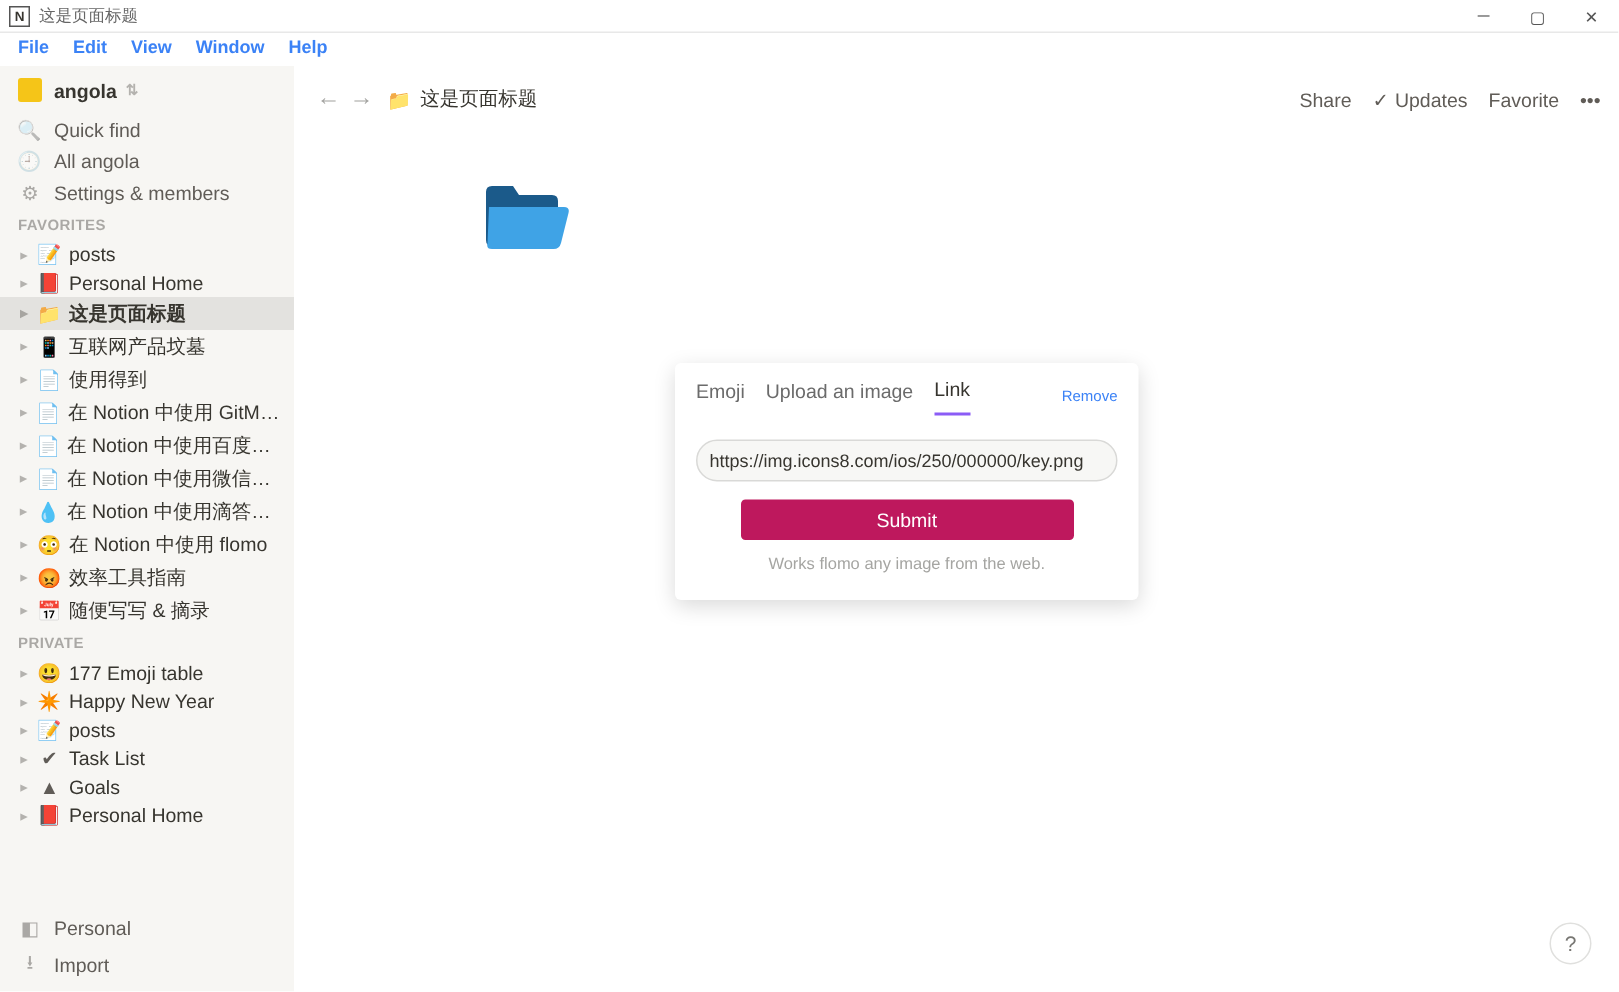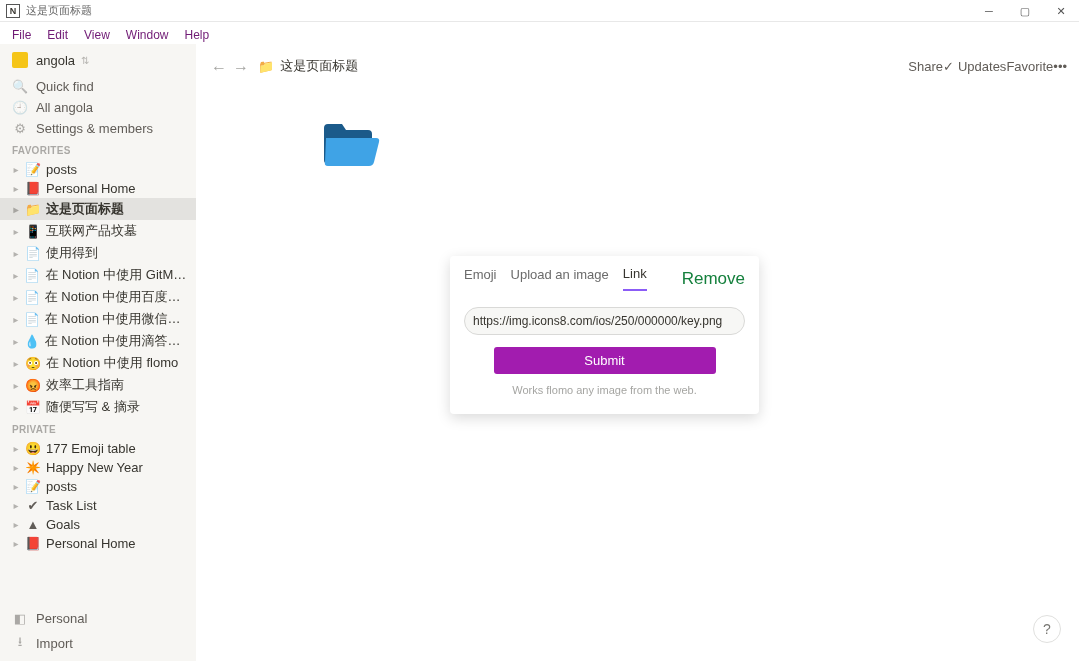--- a/index.html
+++ b/index.html
@@ -2,52 +2,52 @@
 <html><head>
 <meta charset="utf-8">
 <style>
 * { margin: 0; padding: 0; box-sizing: border-box; }
 body { font-family: -apple-system, BlinkMacSystemFont, "Segoe UI", Helvetica, Arial, sans-serif; font-size: 13px; color: #37352f; background: #fff; width: 1079px; height: 661px; overflow: hidden; position: relative; }
 .titlebar { height: 22px; display: flex; align-items: center; padding: 0 6px; background: #fff; border-bottom: 1px solid #e8e8e8; }
 .titlebar .logo { width: 14px; height: 14px; border: 1px solid #555; margin-right: 6px; display: inline-flex; align-items: center; justify-content: center; font-size: 9px; font-weight: bold; }
 .titlebar .title { font-size: 11px; color: #666; }
 .win-controls { position: absolute; right: 0; top: 0; height: 22px; display: flex; }
 .win-controls div { width: 36px; display: flex; align-items: center; justify-content: center; color: #555; font-size: 11px; }
-.menubar { height: 22px; display: flex; align-items: flex-end; padding: 0 4px; font-size: 12px; color: #701a75; }
+.menubar { height: 22px; display: flex; align-items: flex-start; padding: 0 4px; font-size: 12px; color: #3b82f6; font-weight: bold; }
 .menubar span { padding: 2px 8px; cursor: default; }
 .app { display: flex; height: calc(661px - 44px); }
 .sidebar { width: 196px; background: #f7f6f3; display: flex; flex-direction: column; font-size: 13px; color: #605c57; overflow: hidden; }
-.ws-switcher { display: flex; align-items: center; padding: 8px 12px; font-size: 13px; color: #37352f; }
+.ws-switcher { display: flex; align-items: center; padding: 8px 12px; font-size: 13px; color: #37352f; font-weight: bold; }
 .ws-switcher .avatar { width: 16px; height: 16px; background: #f5c518; margin-right: 8px; border-radius: 2px; }
 .sb-item { display: flex; align-items: center; padding: 3px 12px; cursor: pointer; }
 .sb-item .icon { width: 16px; display: inline-flex; justify-content: center; margin-right: 8px; color: rgba(55,53,47,0.4); }
 .sb-item .txt { white-space: nowrap; overflow: hidden; text-overflow: ellipsis; }
 .section-header { font-size: 10px; font-weight: 600; color: rgba(55,53,47,0.4); padding: 4px 12px; margin-top: 2px; letter-spacing: 0.3px; }
 .page-item { display: flex; align-items: center; padding: 2px 8px; cursor: pointer; }
 .page-item.active { background: rgba(55,53,47,0.10); font-weight: 600; }
 .page-item .disclosure { width: 16px; color: rgba(55,53,47,0.35); font-size: 10px; text-align: center; }
 .page-item .emoji { width: 18px; margin-right: 4px; text-align: center; font-size: 13px; }
 .page-item .label { white-space: nowrap; overflow: hidden; text-overflow: ellipsis; font-size: 13px; color: #37352f; }
 .sb-bottom { margin-top: auto; padding-bottom: 4px; }
 .main { flex: 1; display: flex; flex-direction: column; position: relative; }
 .topbar { height: 44px; display: flex; align-items: center; padding: 0 12px; }
 .nav-arrow { color: #a5a5a2; width: 22px; text-align: center; font-size: 16px; cursor: pointer; }
 .crumbs { display: flex; align-items: center; font-size: 13px; color: #37352f; margin-left: 6px; }
-.topbar-right { margin-left: auto; display: flex; align-items: center; font-size: 13px; color: #605c57; }
+.topbar-right { margin-left: auto; display: flex; align-items: center; gap: 14px; font-size: 13px; color: #605c57; }
 .topbar-right .item { display: flex; align-items: center; gap: 4px; cursor: pointer; }
 .content { flex: 1; padding: 30px 0 0 0; }
 .big-icon { margin-left: 126px; width: 58px; height: 48px; }
-.popup { position: absolute; top: 212px; left: 254px; width: 309px; background: #fff; border-radius: 4px; box-shadow: 0 4px 14px rgba(0,0,0,0.15); padding-bottom: 18px; }
+.popup { position: absolute; top: 198px; left: 254px; width: 309px; background: #fff; border-radius: 4px; box-shadow: 0 4px 14px rgba(0,0,0,0.15); padding-bottom: 18px; }
 .popup-tabs { display: flex; align-items: center; padding: 10px 14px 0 14px; font-size: 13px; }
 .popup-tabs .tab { margin-right: 14px; color: #6b6b6b; padding-bottom: 8px; cursor: pointer; }
 .popup-tabs .tab.active { color: #37352f; border-bottom: 2px solid #8b5cf6; }
-.popup-tabs .remove { margin-left: auto; color: #15803d; font-size: 17px; cursor: pointer; }
+.popup-tabs .remove { margin-left: auto; color: #3b82f6; font-size: 10px; cursor: pointer; }
 .popup-body { padding: 16px 14px 0 14px; }
 .url-input { width: 100%; padding: 6px 8px; border: 1px solid #d9d9d7; border-radius: 14px; font-size: 12px; color: #37352f; background: #f7f7f5; }
-.submit-btn { width: 222px; margin: 12px auto 0 auto; display: block; background: #a21caf; color: #fff; border: none; padding: 6px 16px; font-size: 13px; font-weight: 500; border-radius: 3px; cursor: pointer; }
+.submit-btn { width: 222px; margin: 12px auto 0 auto; display: block; background: #be185d; color: #fff; border: none; padding: 6px 16px; font-size: 13px; font-weight: 500; border-radius: 3px; cursor: pointer; }
 .hint { text-align: center; font-size: 11px; color: #a5a5a2; margin-top: 10px; }
 .help-fab { position: absolute; right: 18px; bottom: 18px; width: 28px; height: 28px; border: 1px solid #e0e0de; border-radius: 50%; display: flex; align-items: center; justify-content: center; color: #787773; font-size: 14px; background: #fff; }
 svg { display: block; }
 </style>
 </head>
 <body>
 
 <div class="titlebar">
   <span class="logo">N</span>
   <span class="title">这是页面标题</span>

